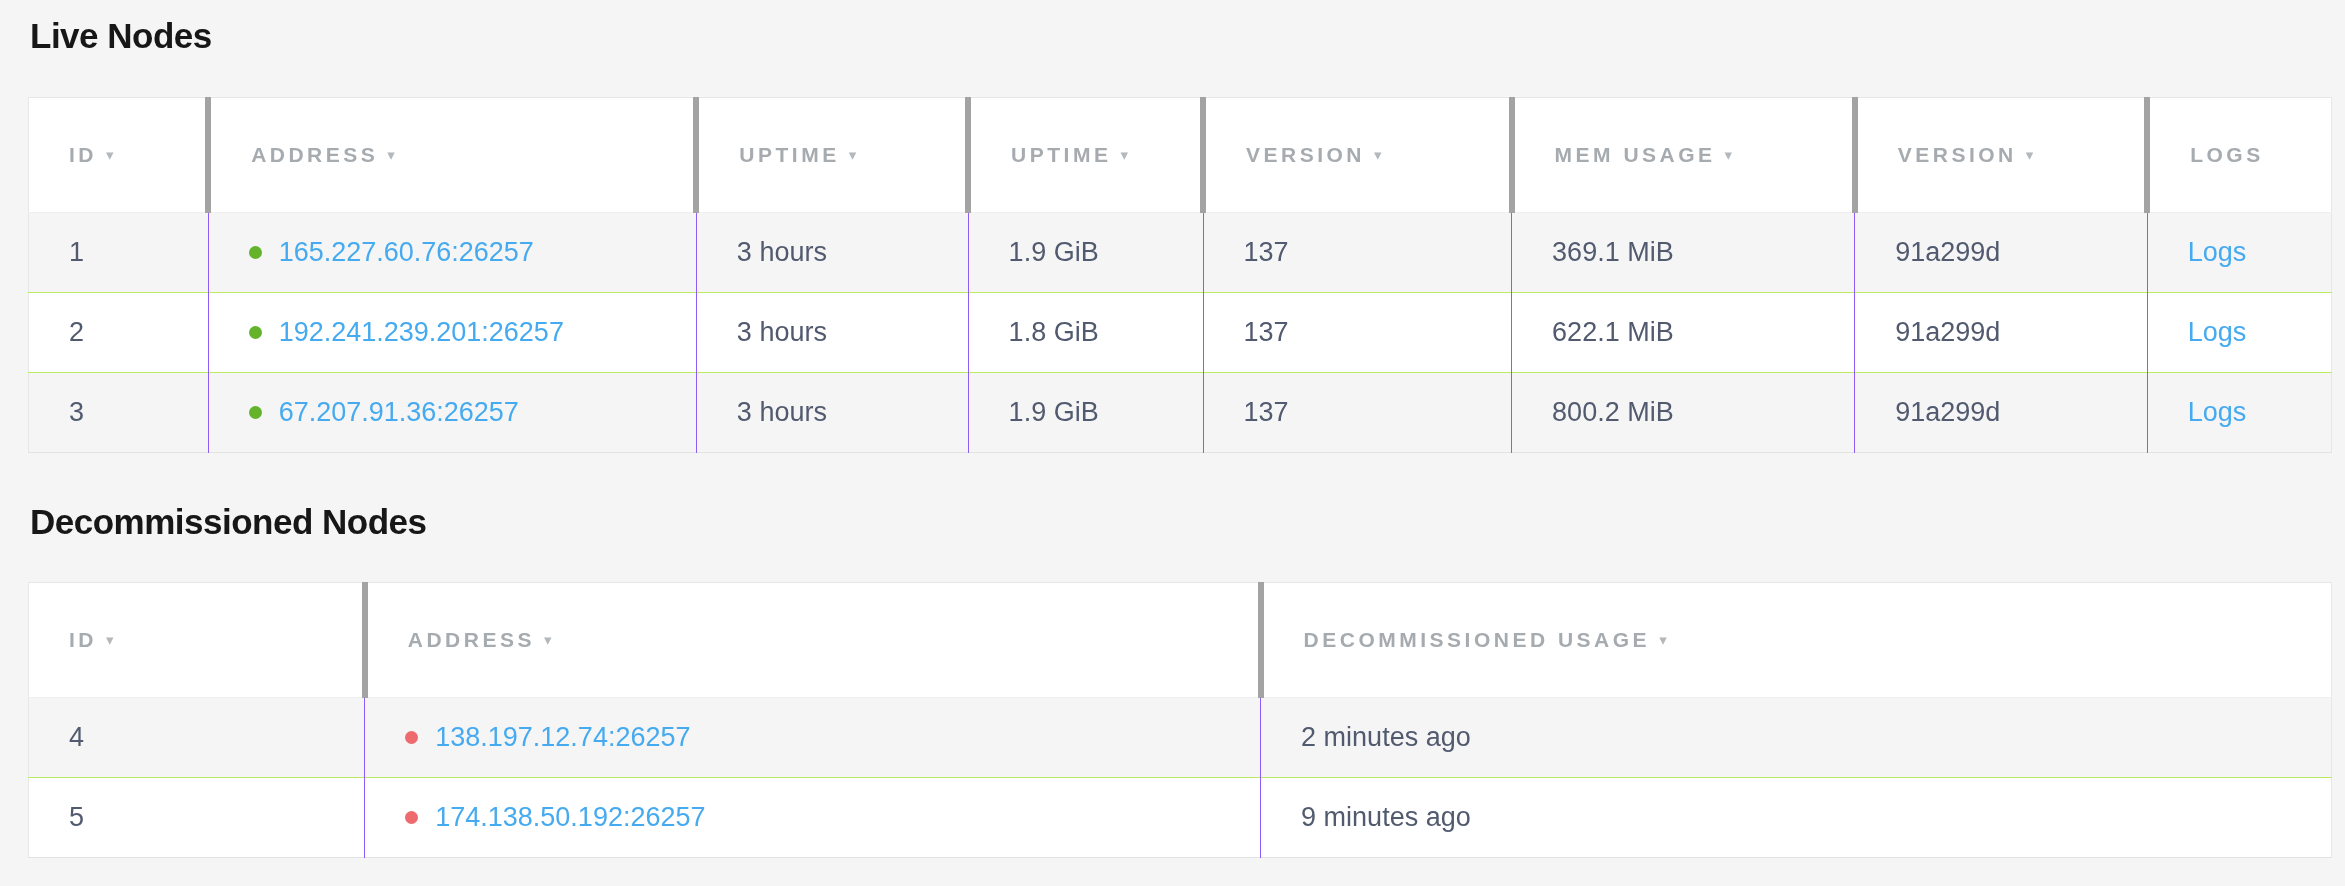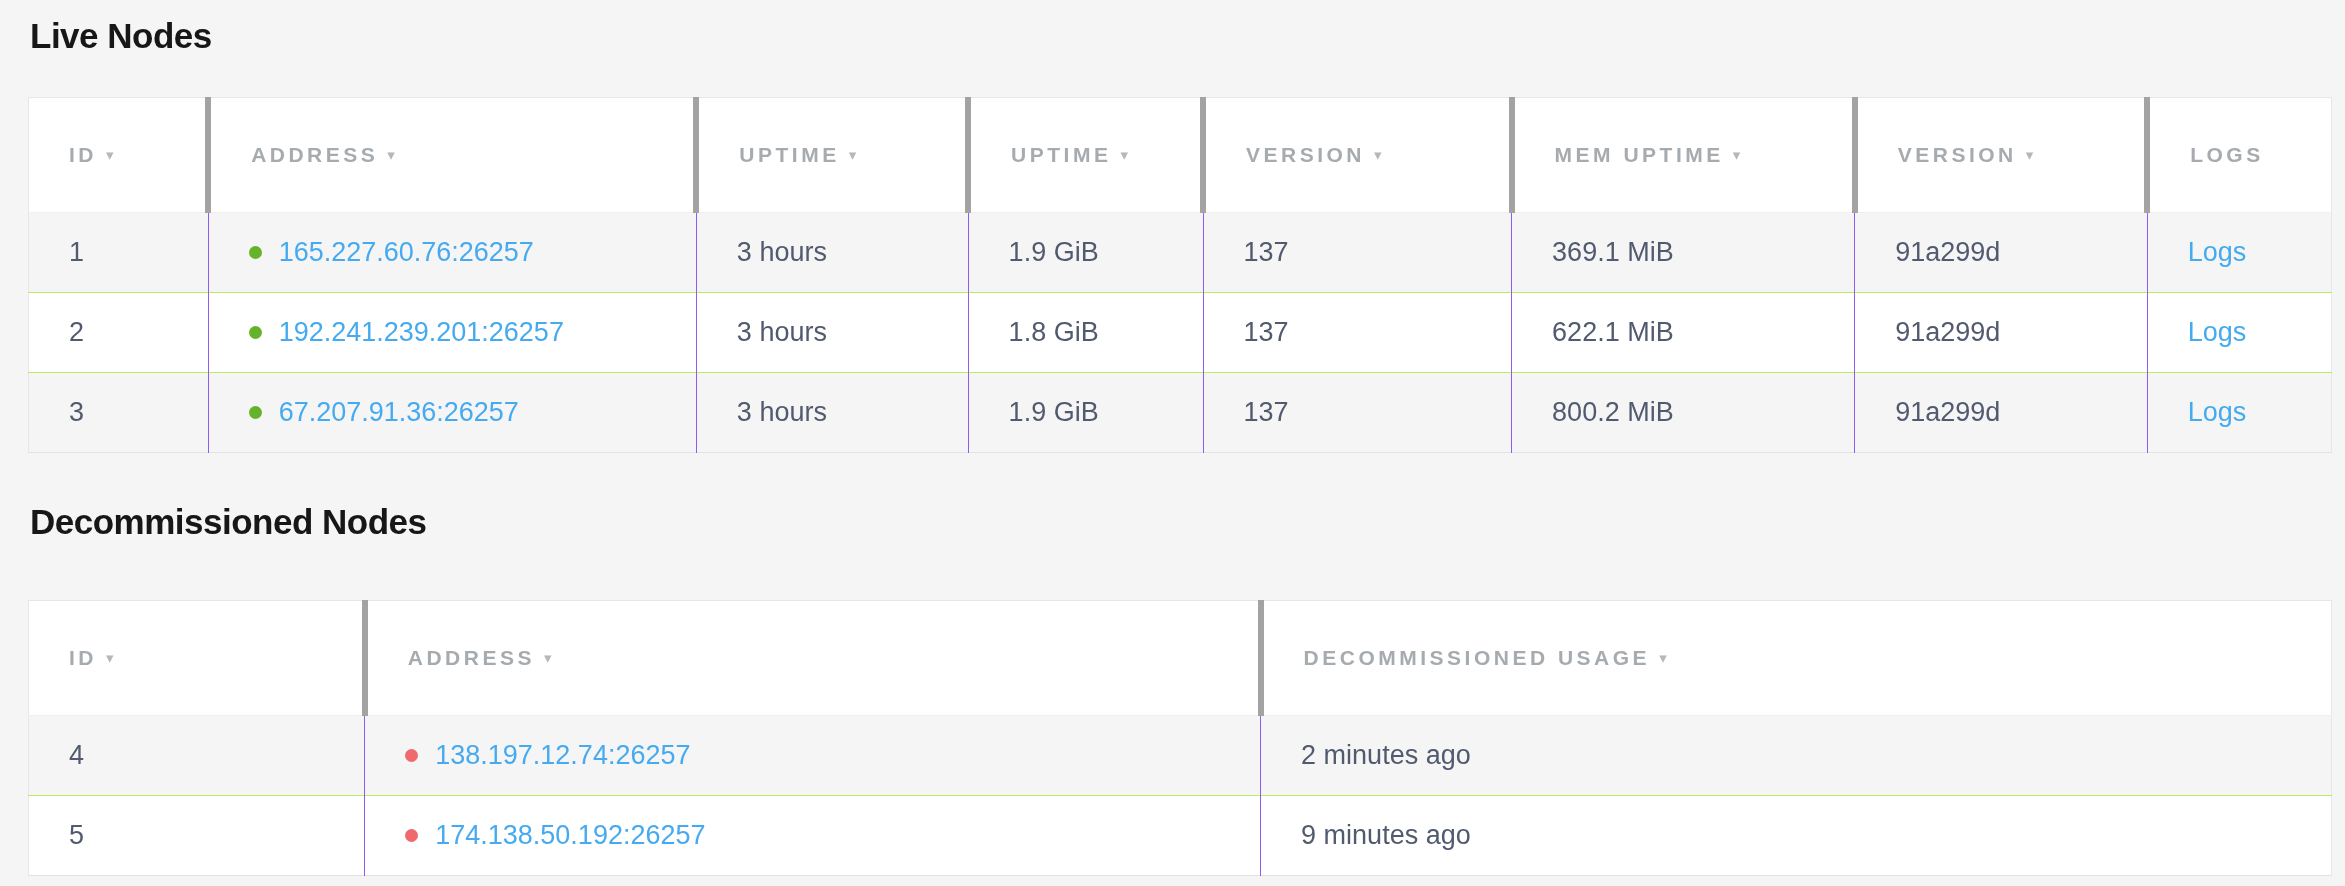--- a/index.html
+++ b/index.html
@@ -19,21 +19,21 @@
   }
   .section-title {
     font-size: 35px;
     font-weight: bold;
     color: #171717;
     letter-spacing: -0.5px;
     margin: 0;
     padding-left: 2px;
   }
   .title-live { margin-top: 4px; margin-bottom: 41px; }
-  .title-decomm { margin-top: 49px; margin-bottom: 58px; }
+  .title-decomm { margin-top: 49px; margin-bottom: 40px; }
 
   table.nodes-table {
     width: 2304px;
     table-layout: fixed;
     border-collapse: collapse;
     background: #bef264;
     border: 1px solid #e7e7e8;
     border-bottom: 1px solid #e2e2e3;
   }
   th {
@@ -105,21 +105,21 @@
         <col style="width:12.7%">
         <col style="width:8.0%">
     </colgroup>
     <thead>
       <tr>
         <th><span>ID</span><span class="sort-arrow">▾</span></th>
         <th><span>ADDRESS</span><span class="sort-arrow">▾</span></th>
         <th><span>UPTIME</span><span class="sort-arrow">▾</span></th>
         <th><span>UPTIME</span><span class="sort-arrow">▾</span></th>
         <th><span>VERSION</span><span class="sort-arrow">▾</span></th>
-        <th><span>MEM UPTIME</span><span class="sort-arrow">▾</span></th>
+        <th><span>MEM USAGE</span><span class="sort-arrow">▾</span></th>
         <th><span>VERSION</span><span class="sort-arrow">▾</span></th>
         <th><span>LOGS</span></th>
       </tr>
     </thead>
     <tbody>
       <tr class="alt">
         <td>1</td>
         <td><span class="status-dot dot-live"></span><a class="cell-link">165.227.60.76:26257</a></td>
         <td>3 hours</td>
         <td>1.9 GiB</td>

